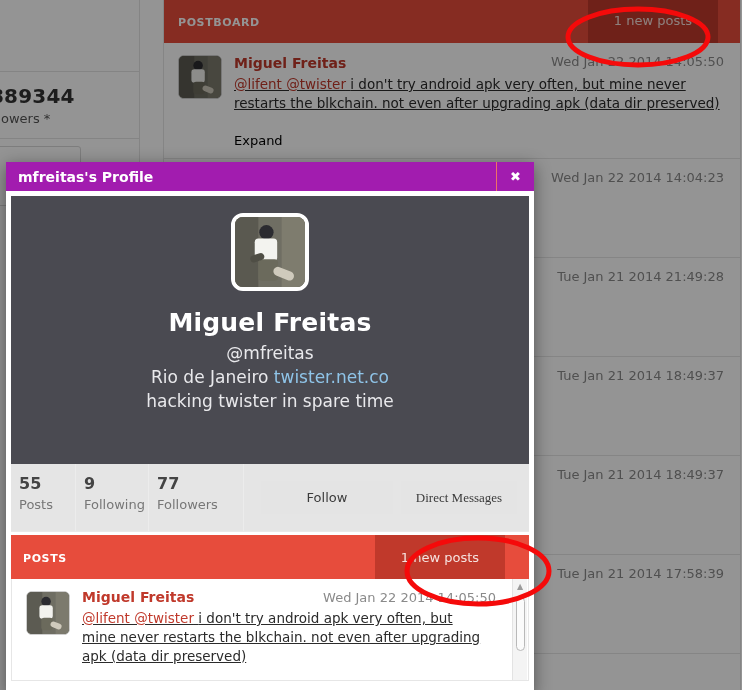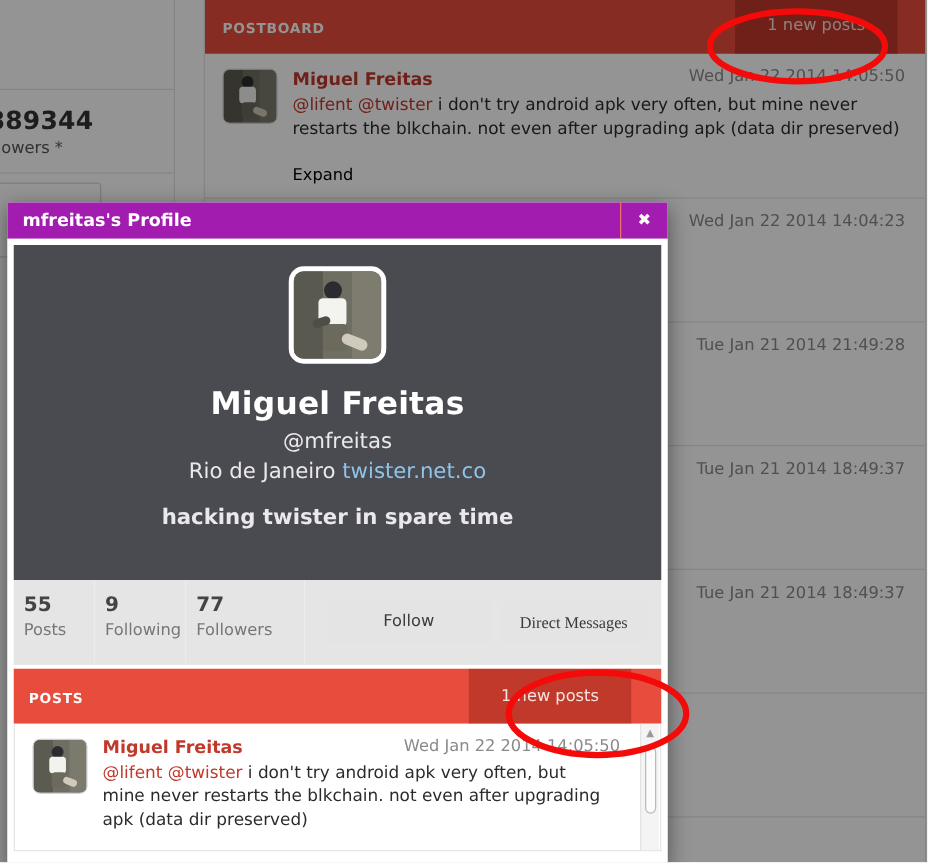--- a/index.html
+++ b/index.html
@@ -55,21 +55,21 @@
     position:relative; border-bottom:1px solid #e6e6e6; padding:10px 14px 10px 14px;
     min-height:98px;
   }
   .post-av {
     position:absolute; left:14px; top:12px; width:44px; height:44px;
     border-radius:6px; overflow:hidden; border:1px solid #cfcfcf; background:#6a6b60;
   }
   .post-body { margin-left:56px; }
   .post-name { color:#c0392b; font-weight:bold; font-size:14px; display:inline-block; }
   .post-time { position:absolute; right:16px; top:11px; color:#8a8a8a; font-size:13px; }
-  .post-text { font-size:13.5px; color:#2b2b2b; line-height:19px; margin-top:3px; }
+  .post-text { font-size:13.5px; color:#2b2b2b; line-height:19px; margin-top:3px;text-decoration:underline; }
   .mention { color:#c0392b; }
   .post-expand { color:#000000; font-size:13px; margin-top:20px; }
 
   .post-sparse { min-height:99px; }
   .post-sparse .post-text { margin-top:4px; }
 
   
   .backdrop {
     position:absolute; inset:0; background:rgba(0,0,0,0.42); z-index:20;
   }
@@ -100,21 +100,21 @@
     margin-top:17px; width:78px; height:78px; border-radius:12px;
     border:4px solid #fff; overflow:hidden; background:#6a6b60;
   }
   .hero-avatar svg, .post-av svg { display:block; width:100%; height:100%; }
   .hero-fullname {
     margin-top:17px; color:#fff; font-size:25px; font-weight:bold; letter-spacing:0.2px;
   }
   .hero-username { margin-top:6px; color:#e9e9ec; font-size:17px; }
   .hero-location { margin-top:4px; color:#e9e9ec; font-size:17px; }
   .hero-location .weblink { color:#8fc4e8; }
-  .hero-bio { margin-top:17px; color:#e9e9ec; font-size:17px;font-weight:bold; }
+  .hero-bio { margin-top:4px; color:#e9e9ec; font-size:17px; }
 
   .stats-row {
     height:68px; background:#e5e5e5; display:flex; align-items:stretch;
     border-bottom:1px solid #e9e9e9;
   }
   .stat {
     width:73px; padding:10px 0 0 8px; border-right:1px solid #ececec;
   }
   .stat:first-child { width:65px; }
   .stat .num { font-size:16px; font-weight:bold; color:#444; line-height:20px; }
@@ -230,20 +230,21 @@
 
       <div class="post post-sparse">
         <div class="post-time">Tue Jan 21 2014 18:49:37</div>
       </div>
 
       <div class="post post-sparse">
         <div class="post-time">Tue Jan 21 2014 18:49:37</div>
       </div>
 
       <div class="post post-sparse">
+        <div class="post-time">Tue Jan 21 2014 17:58:39</div>
         <div class="post-body">
           <div class="post-text" style="margin-top:18px">me</div>
           <div class="post-text">y make clean...</div>
         </div>
       </div>
 
     </div>
   </div>
 
   <div class="backdrop"></div>

